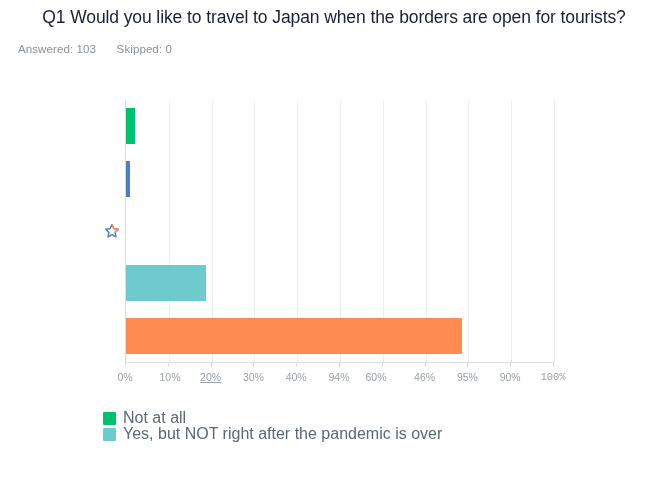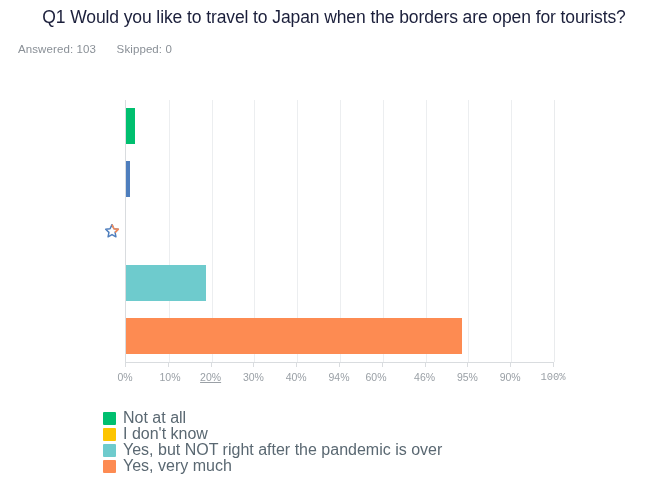--- a/index.html
+++ b/index.html
@@ -205,24 +205,16 @@
       <div class="tick-label" style="left: 553px; font-family: Liberation Mono, monospace;">100%</div>
     </div>
 </div>
 
 <div class="legend" id="legend">
     <div class="legend-item">
       <span class="legend-swatch" style="background: rgb(0, 191, 111);"></span>
       <span class="legend-label">Not at all</span>
     </div>
     <div class="legend-item">
-      <span class="legend-swatch" style="background: rgb(253, 197, 0);"></span>
-      <span class="legend-label">I don't know</span>
-    </div>
-    <div class="legend-item">
       <span class="legend-swatch" style="background: rgb(110, 203, 205);"></span>
       <span class="legend-label">Yes, but NOT right after the pandemic is over</span>
     </div>
-    <div class="legend-item">
-      <span class="legend-swatch" style="background: rgb(253, 139, 82);"></span>
-      <span class="legend-label">Yes, very much</span>
-    </div>
   </div>
 
 </body></html>

